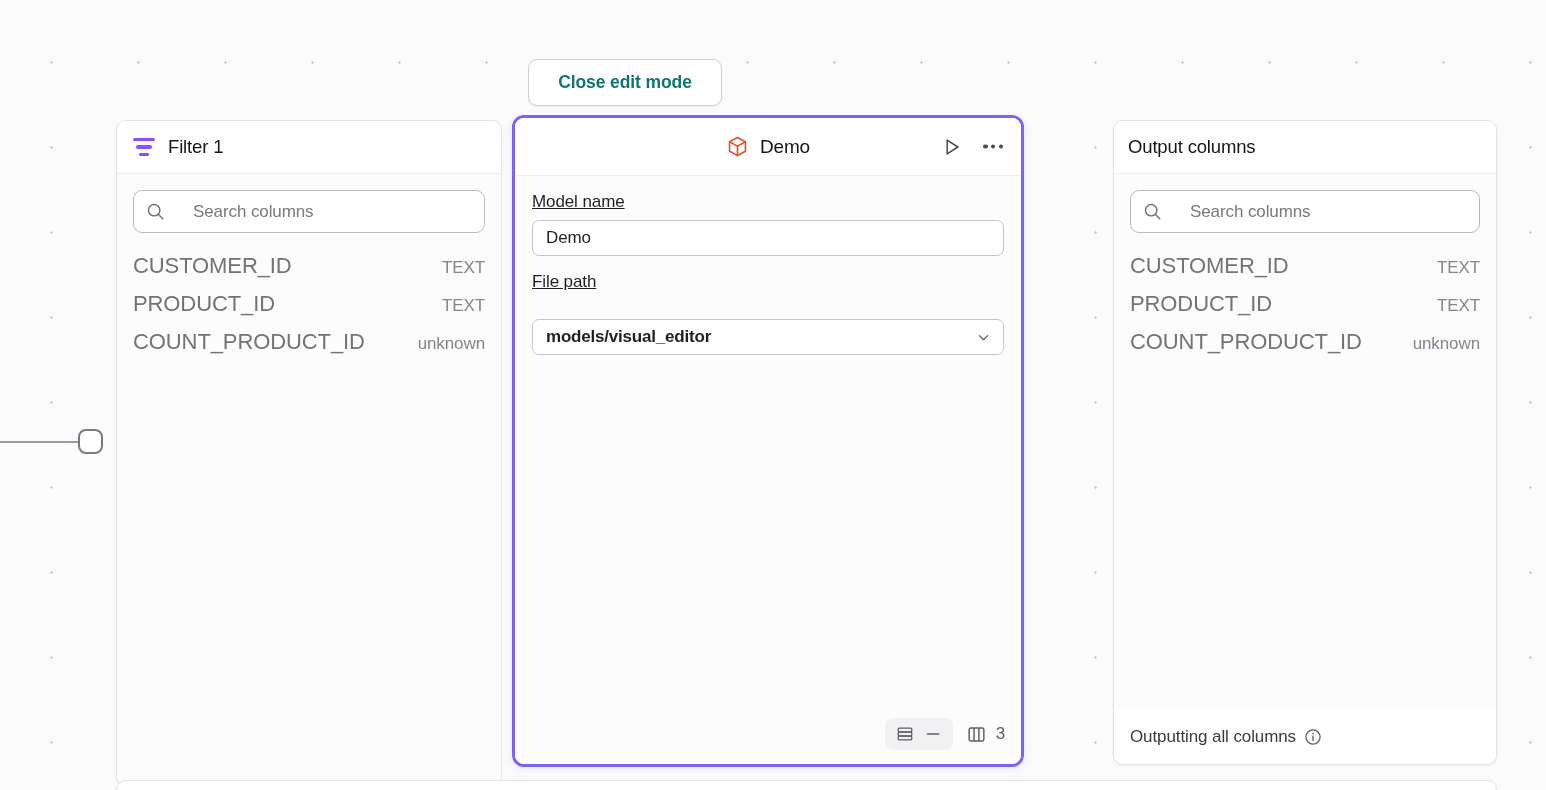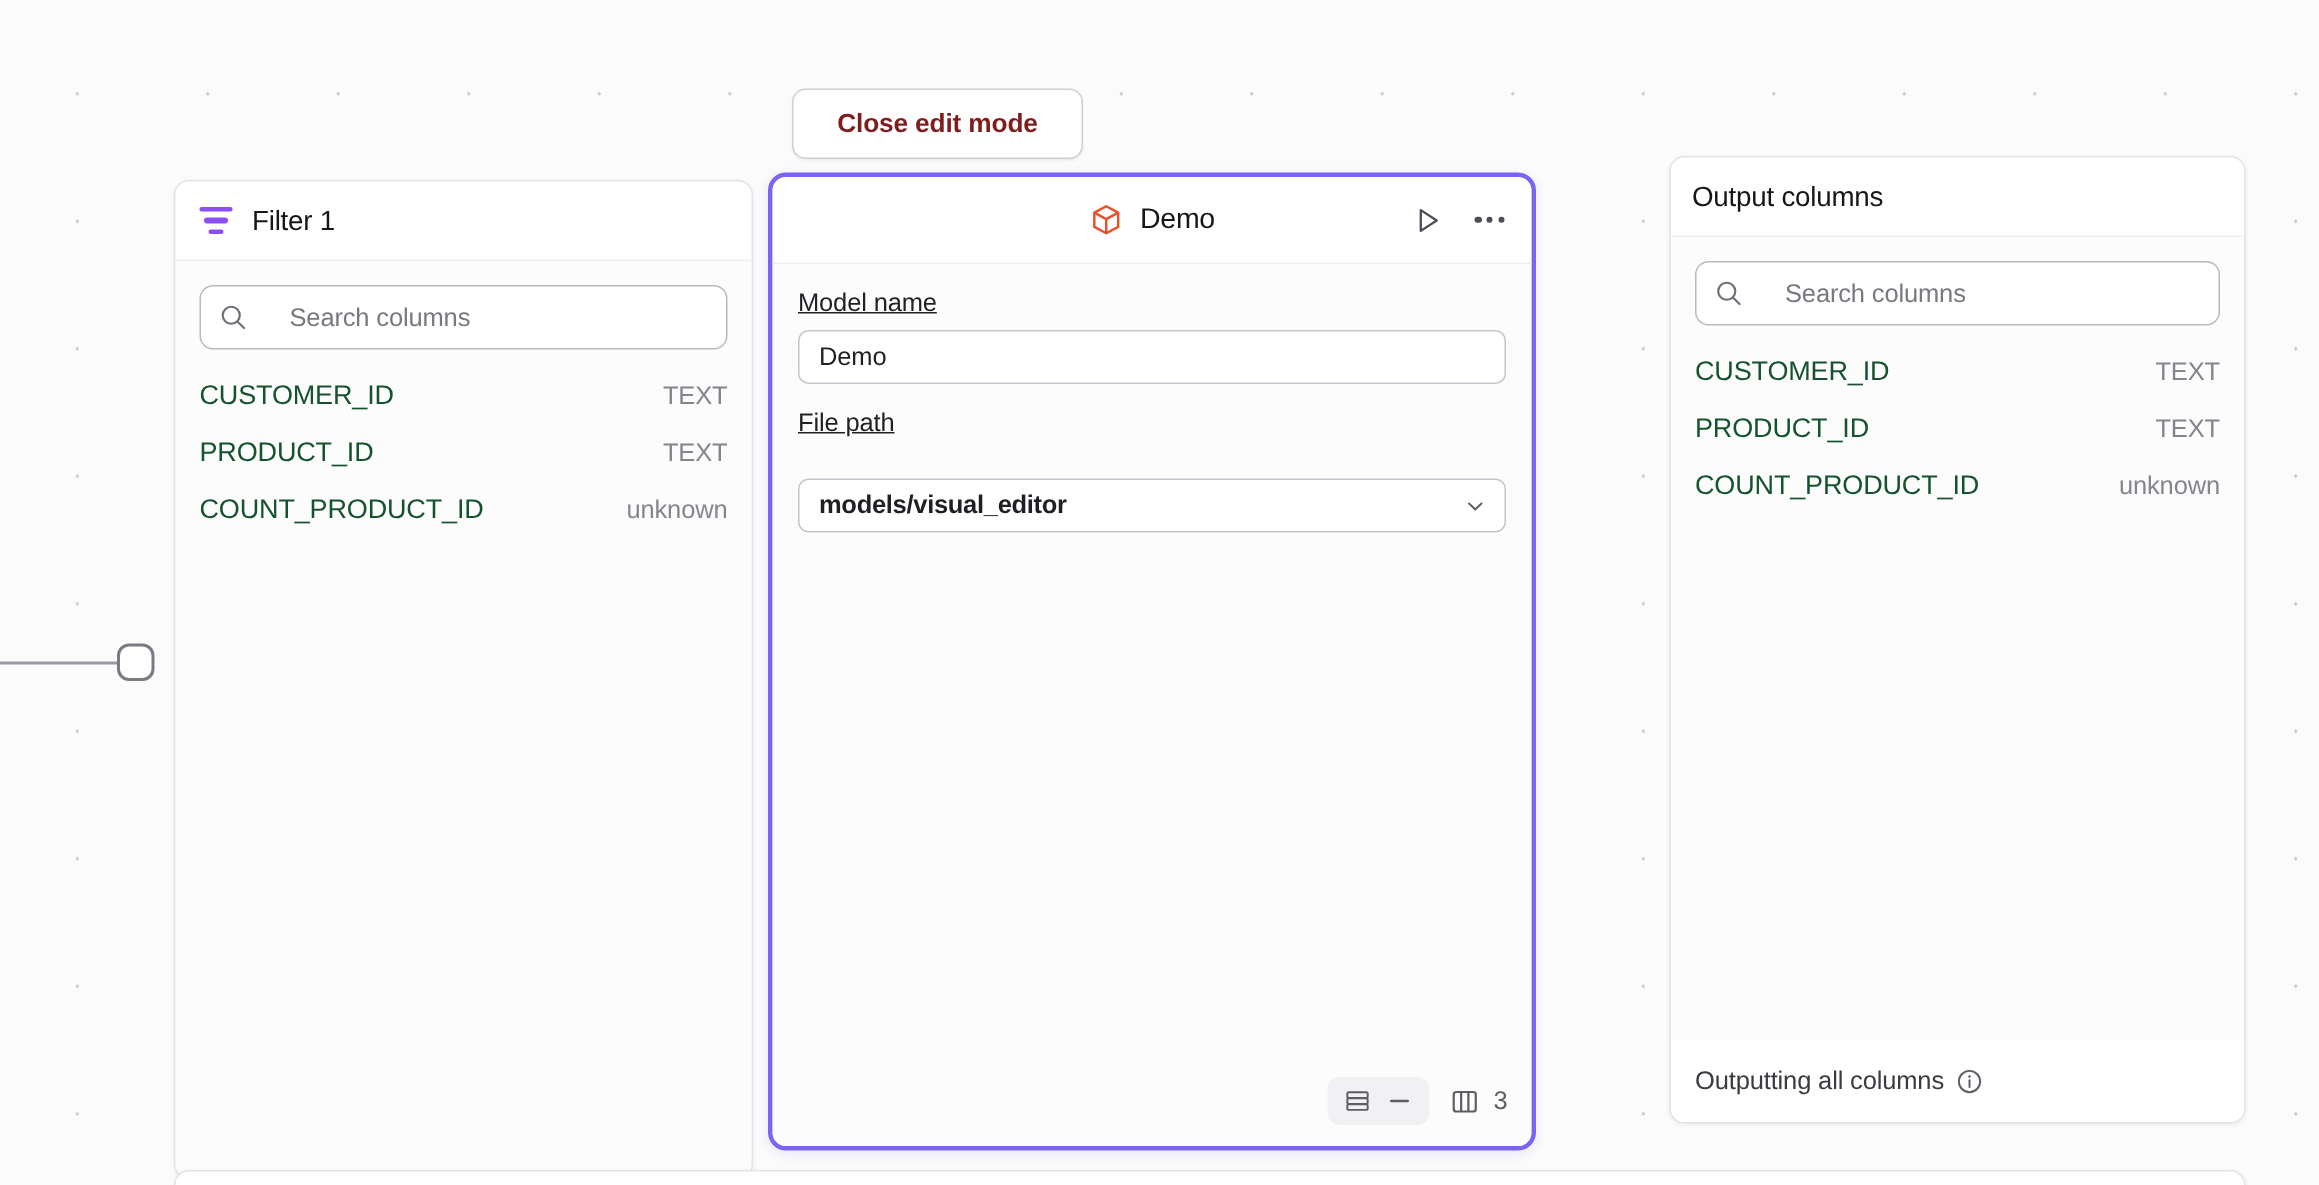--- a/index.html
+++ b/index.html
@@ -47,21 +47,21 @@
     left: 528px;
     top: 59px;
     width: 194px;
     height: 47px;
     background: #ffffff;
     border: 1px solid #cfcfd6;
     border-radius: 9px;
     font-family: "Liberation Sans", sans-serif;
     font-size: 17.5px;
     font-weight: bold;
-    color: #7f1d1d;
+    color: #0f766e;
     cursor: pointer;
     box-shadow: 0 1px 2px rgba(16,17,20,0.06);
     display: flex;
     align-items: center;
     justify-content: center;
     letter-spacing: -0.1px;
   }
 
   
   .panel {
@@ -126,22 +126,22 @@
   
   .col-list { display: flex; flex-direction: column; }
   .col-row {
     display: flex;
     align-items: baseline;
     justify-content: space-between;
     height: 38px;
     cursor: default;
   }
   .col-name {
-    font-size: 18px;
-    color: #14532d;
+    font-size: 22px;
+    color: #737373;
     letter-spacing: -0.1px;
   }
   .col-type {
     font-size: 17px;
     color: #85858d;
     letter-spacing: -0.1px;
   }
 
   
   #filter-panel { left: 116px; top: 120px; width: 386px; height: 666px; }
@@ -234,21 +234,21 @@
   }
   .seg-group {
     display: flex; align-items: center; gap: 6px;
     background: #f1f1f4; border-radius: 8px; padding: 5px 9px;
   }
   .seg-btn { background:none; border:none; cursor:pointer; display:flex; align-items:center; padding:1px; line-height:0; }
   .col-count-group { display:flex; align-items:center; gap: 9px; cursor: pointer; }
   .col-count { font-size: 17px; color: #5d5e66; letter-spacing: -0.1px; }
 
   
-  #output-panel { left: 1113px; top: 104px; width: 384px; height: 645px; }
+  #output-panel { left: 1113px; top: 120px; width: 384px; height: 645px; }
   #output-panel .panel-body { padding-bottom: 0; }
   .output-footer {
     flex: 0 0 auto;
     height: 54px;
     display: flex;
     align-items: center;
     gap: 8px;
     padding: 0 16px;
     background: #ffffff;
     font-size: 17px;

